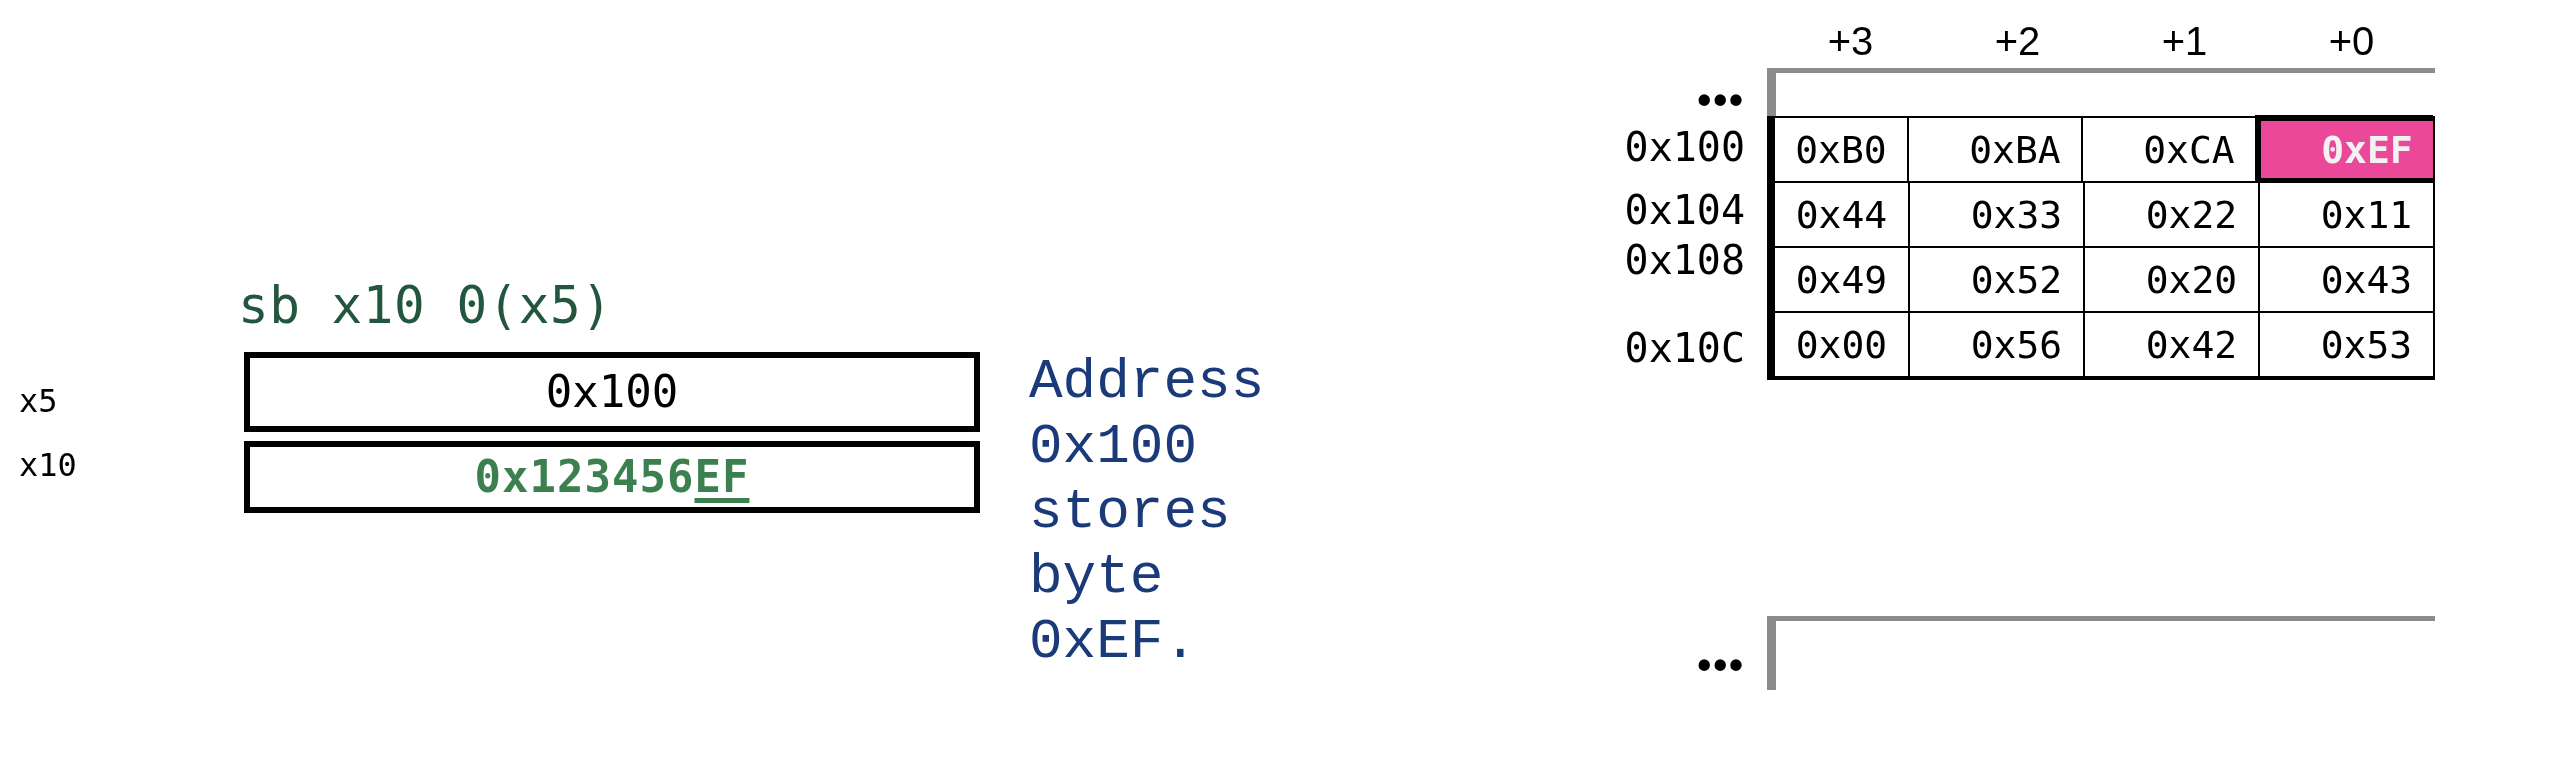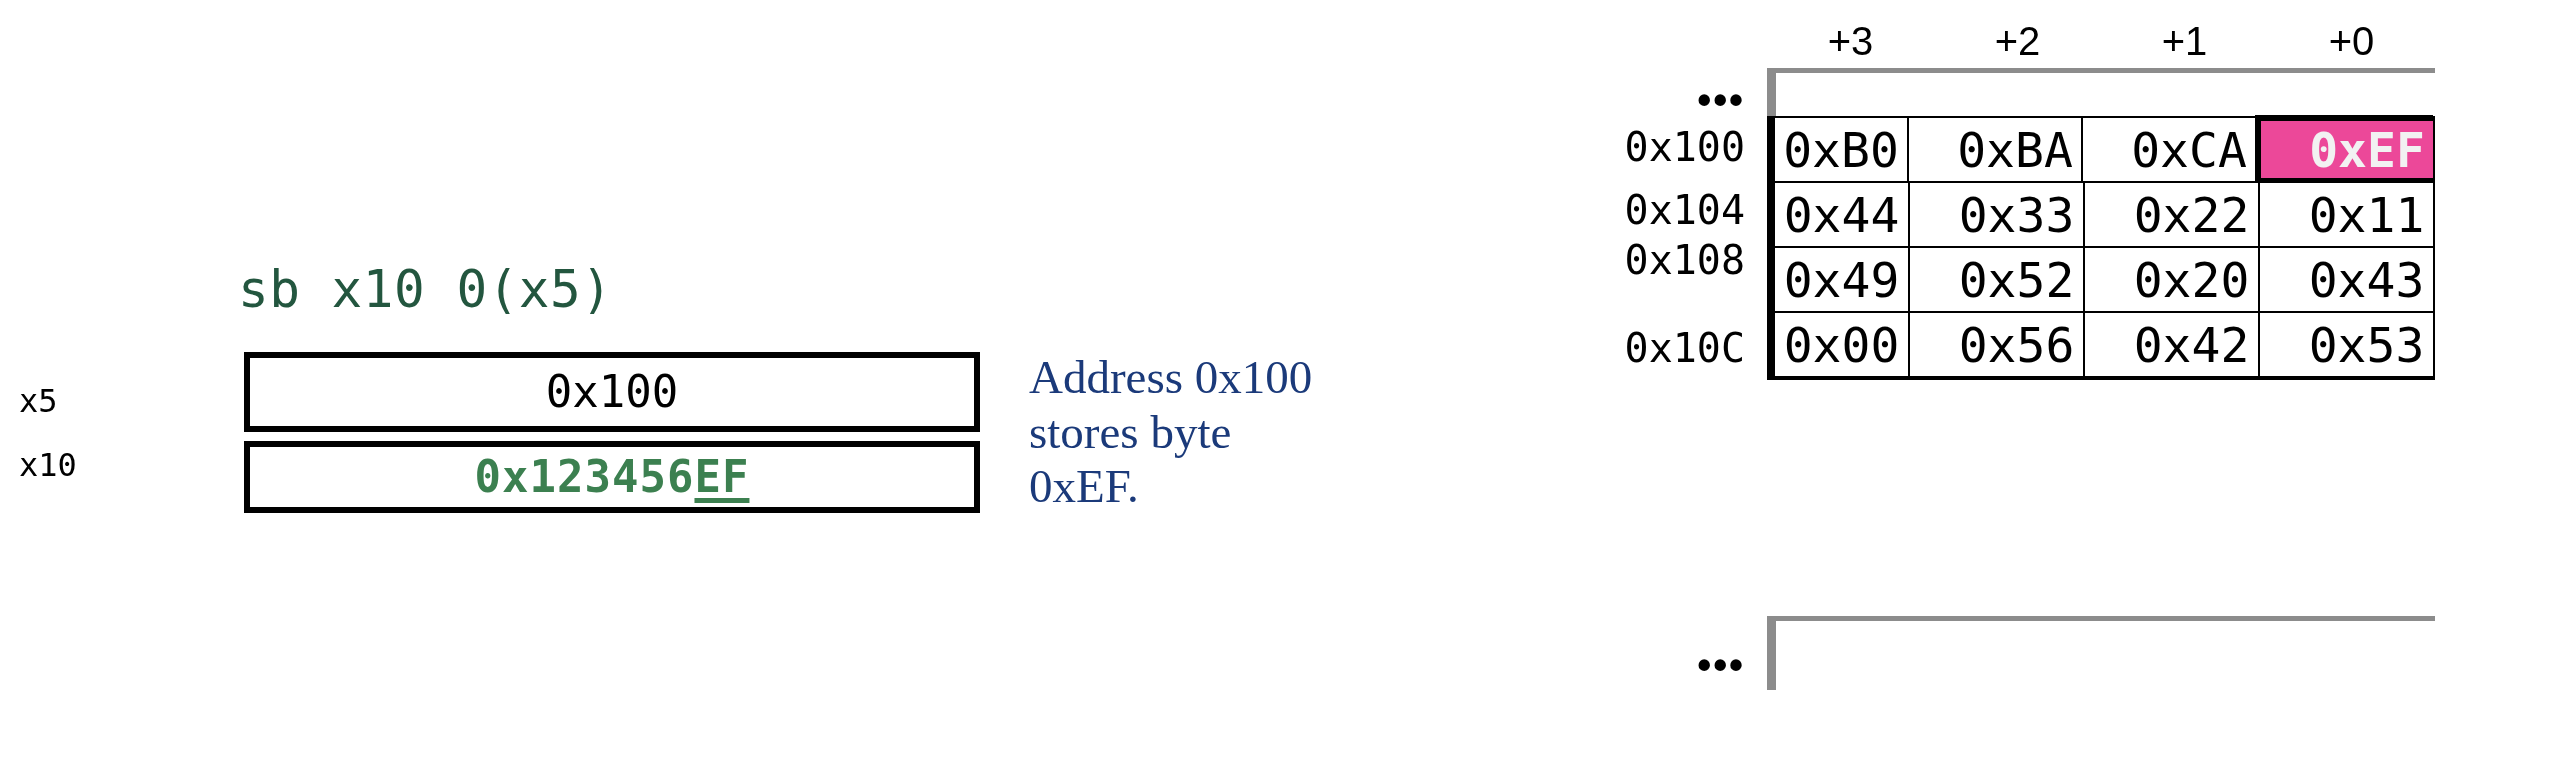--- a/index.html
+++ b/index.html
@@ -20,21 +20,21 @@
   .stage {
     position: absolute;
     inset: 0;
   }
 
   
 
   #instruction {
     position: absolute;
     left: 238px;
-    top: 264px;
+    top: 280px;
     font-family: "DejaVu Sans Mono", "Liberation Mono", monospace;
     font-size: 51px;
     line-height: 1;
     letter-spacing: 0.5px;
     color: #23563F;
     white-space: pre;
   }
 
   .reg-label {
     position: absolute;
@@ -78,22 +78,22 @@
     text-decoration: underline;
     text-decoration-thickness: 4.8px;
     text-underline-offset: 5.7px;
   }
 
   #annotation {
     position: absolute;
     left: 1029px;
     top: 350px;
     width: 314px;
-    font-family: Liberation Serif, serif;
-    font-size: 47px;
+    font-family: Liberation Mono, monospace;
+    font-size: 56px;
     line-height: 1.16;
     color: #1B3A7A;
   }
 
   
   #mem-col-headers {
     position: absolute;
     left: 1767px;
     top: 21px;
     width: 668px;
@@ -146,21 +146,21 @@
   .mem-row:first-child  { border-top: 2.9px solid #000000; }
   .mem-row:last-child   { border-bottom: 4.8px solid #000000; }
   .mem-row + .mem-row   { border-top: 2.9px solid #000000; }
 
   .mem-cell {
     flex: 1 1 0;
     display: flex;
     align-items: center;
     justify-content: center;
     font-family: "DejaVu Sans Mono", "Liberation Mono", monospace;
-    font-size: 48px;
+    font-size: 38px;
     line-height: 1;
     color: #000000;
     background: #ffffff;
     box-sizing: border-box;
     white-space: pre;
   }
   .mem-cell + .mem-cell { border-left: 2.9px solid #000000; padding-left: 40px; }
 
   .mem-cell.highlight {
     background: #ec4899;

